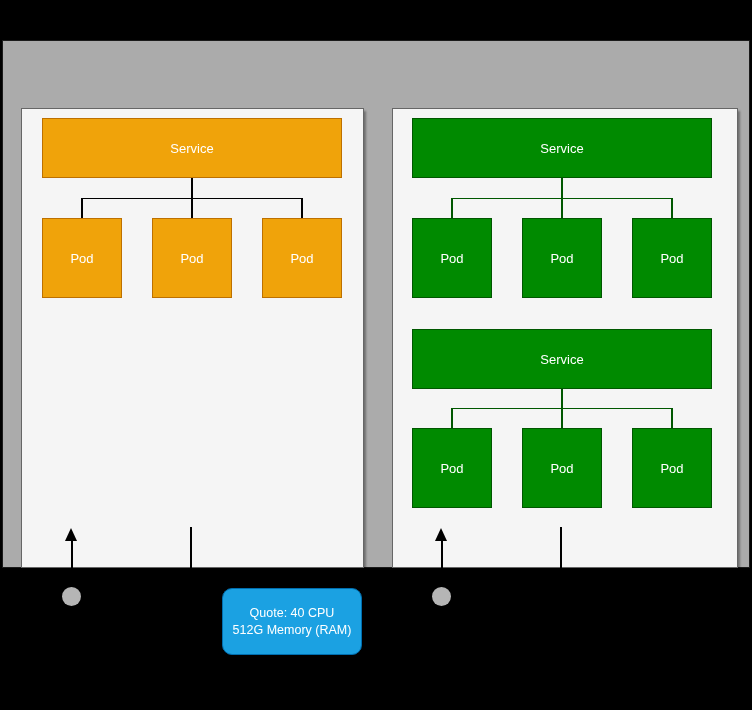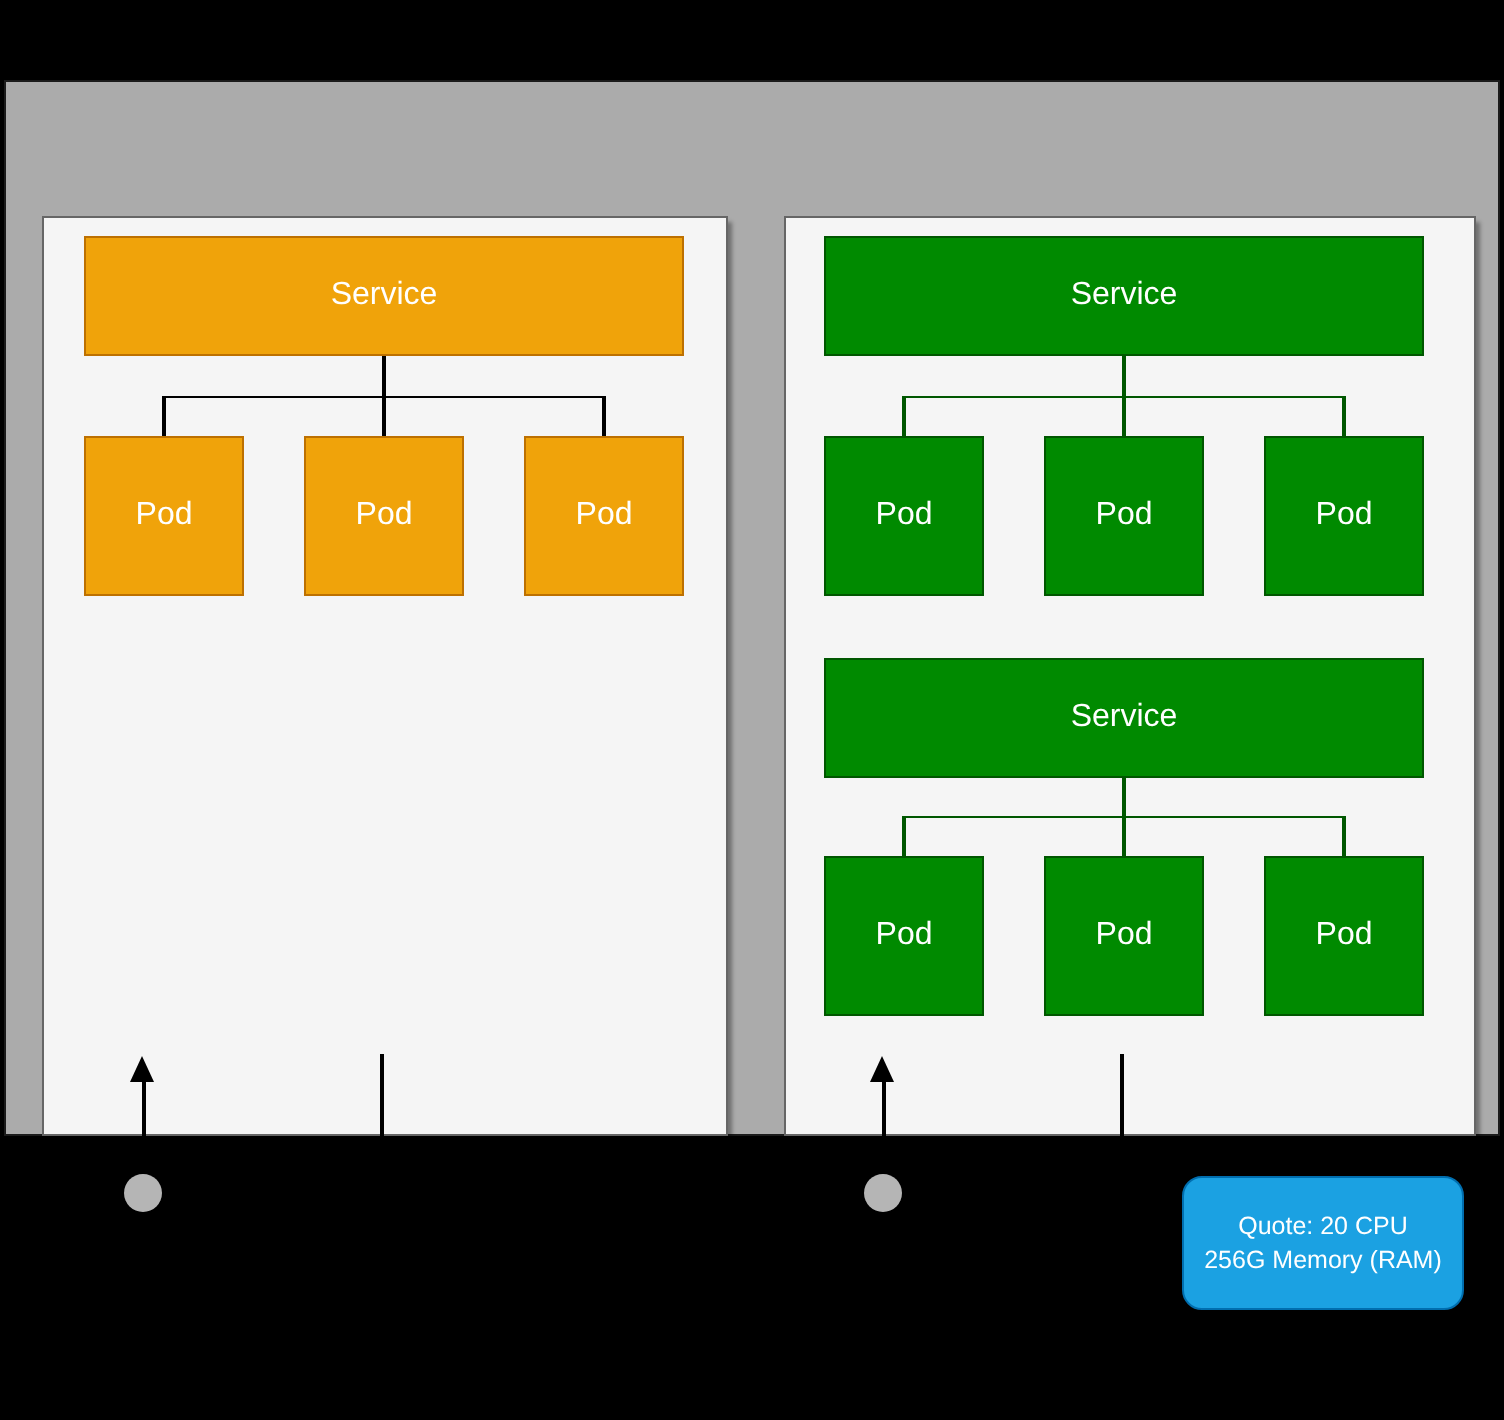--- a/index.html
+++ b/index.html
@@ -22,21 +22,21 @@
     box-shadow:2px 3px 2px rgba(0,0,0,0.35); z-index:1;
   }
   .ns-billing { left:20px; width:343px; }
   .ns-commerce { left:391px; width:346px; }
   .ns-title {
     width:100%; padding-top:9px; text-align:center; font-size:13px;
     font-weight:bold; color:var(--text-dark);
   }
   .node {
     position:absolute; z-index:3; display:flex; align-items:center;
-    justify-content:center; color:#fff; font-size:16px;
+    justify-content:center; color:#fff; font-size:13px;
   }
   .node-amber { background:var(--amber); border:1px solid var(--amber-border); }
   .node-green { background:var(--green); border:1px solid var(--green-border); }
   .service { width:300px; height:60px; }
   .pod { width:80px; height:80px; }
   .h-line, .v-line { position:absolute; z-index:2; background:var(--line-black); }
   .h-line { height:1.5px; }
   .v-line { width:1.5px; }
   .green-line { background:var(--green-border); }
   .arrow-shaft { position:absolute; width:1.5px; background:#000; z-index:4; }
@@ -112,18 +112,18 @@
   <div class="arrow-shaft" style="left:71.25px; top:540px; height:28px;"></div>
   <div class="arrow-head" style="left:435px; top:528px;"></div>
   <div class="arrow-shaft" style="left:441.25px; top:540px; height:28px;"></div>
 
   <div class="v-line" style="left:190.25px; top:527px; height:41px; z-index:4;"></div>
   <div class="v-line" style="left:560.25px; top:527px; height:41px; z-index:4;"></div>
 
   <div class="dot" style="left:62px;  top:587px;"></div>
   <div class="dot" style="left:432px; top:587px;"></div>
 
-  <div class="quota quota-2">
-    <div>Quote: 20 CPU</div>
-    <div>256G Memory (RAM)</div>
+  <div class="quota quota-1">
+    <div>Quote: 40 CPU</div>
+    <div>512G Memory (RAM)</div>
   </div>
 
 </div>
 
 </body></html>

